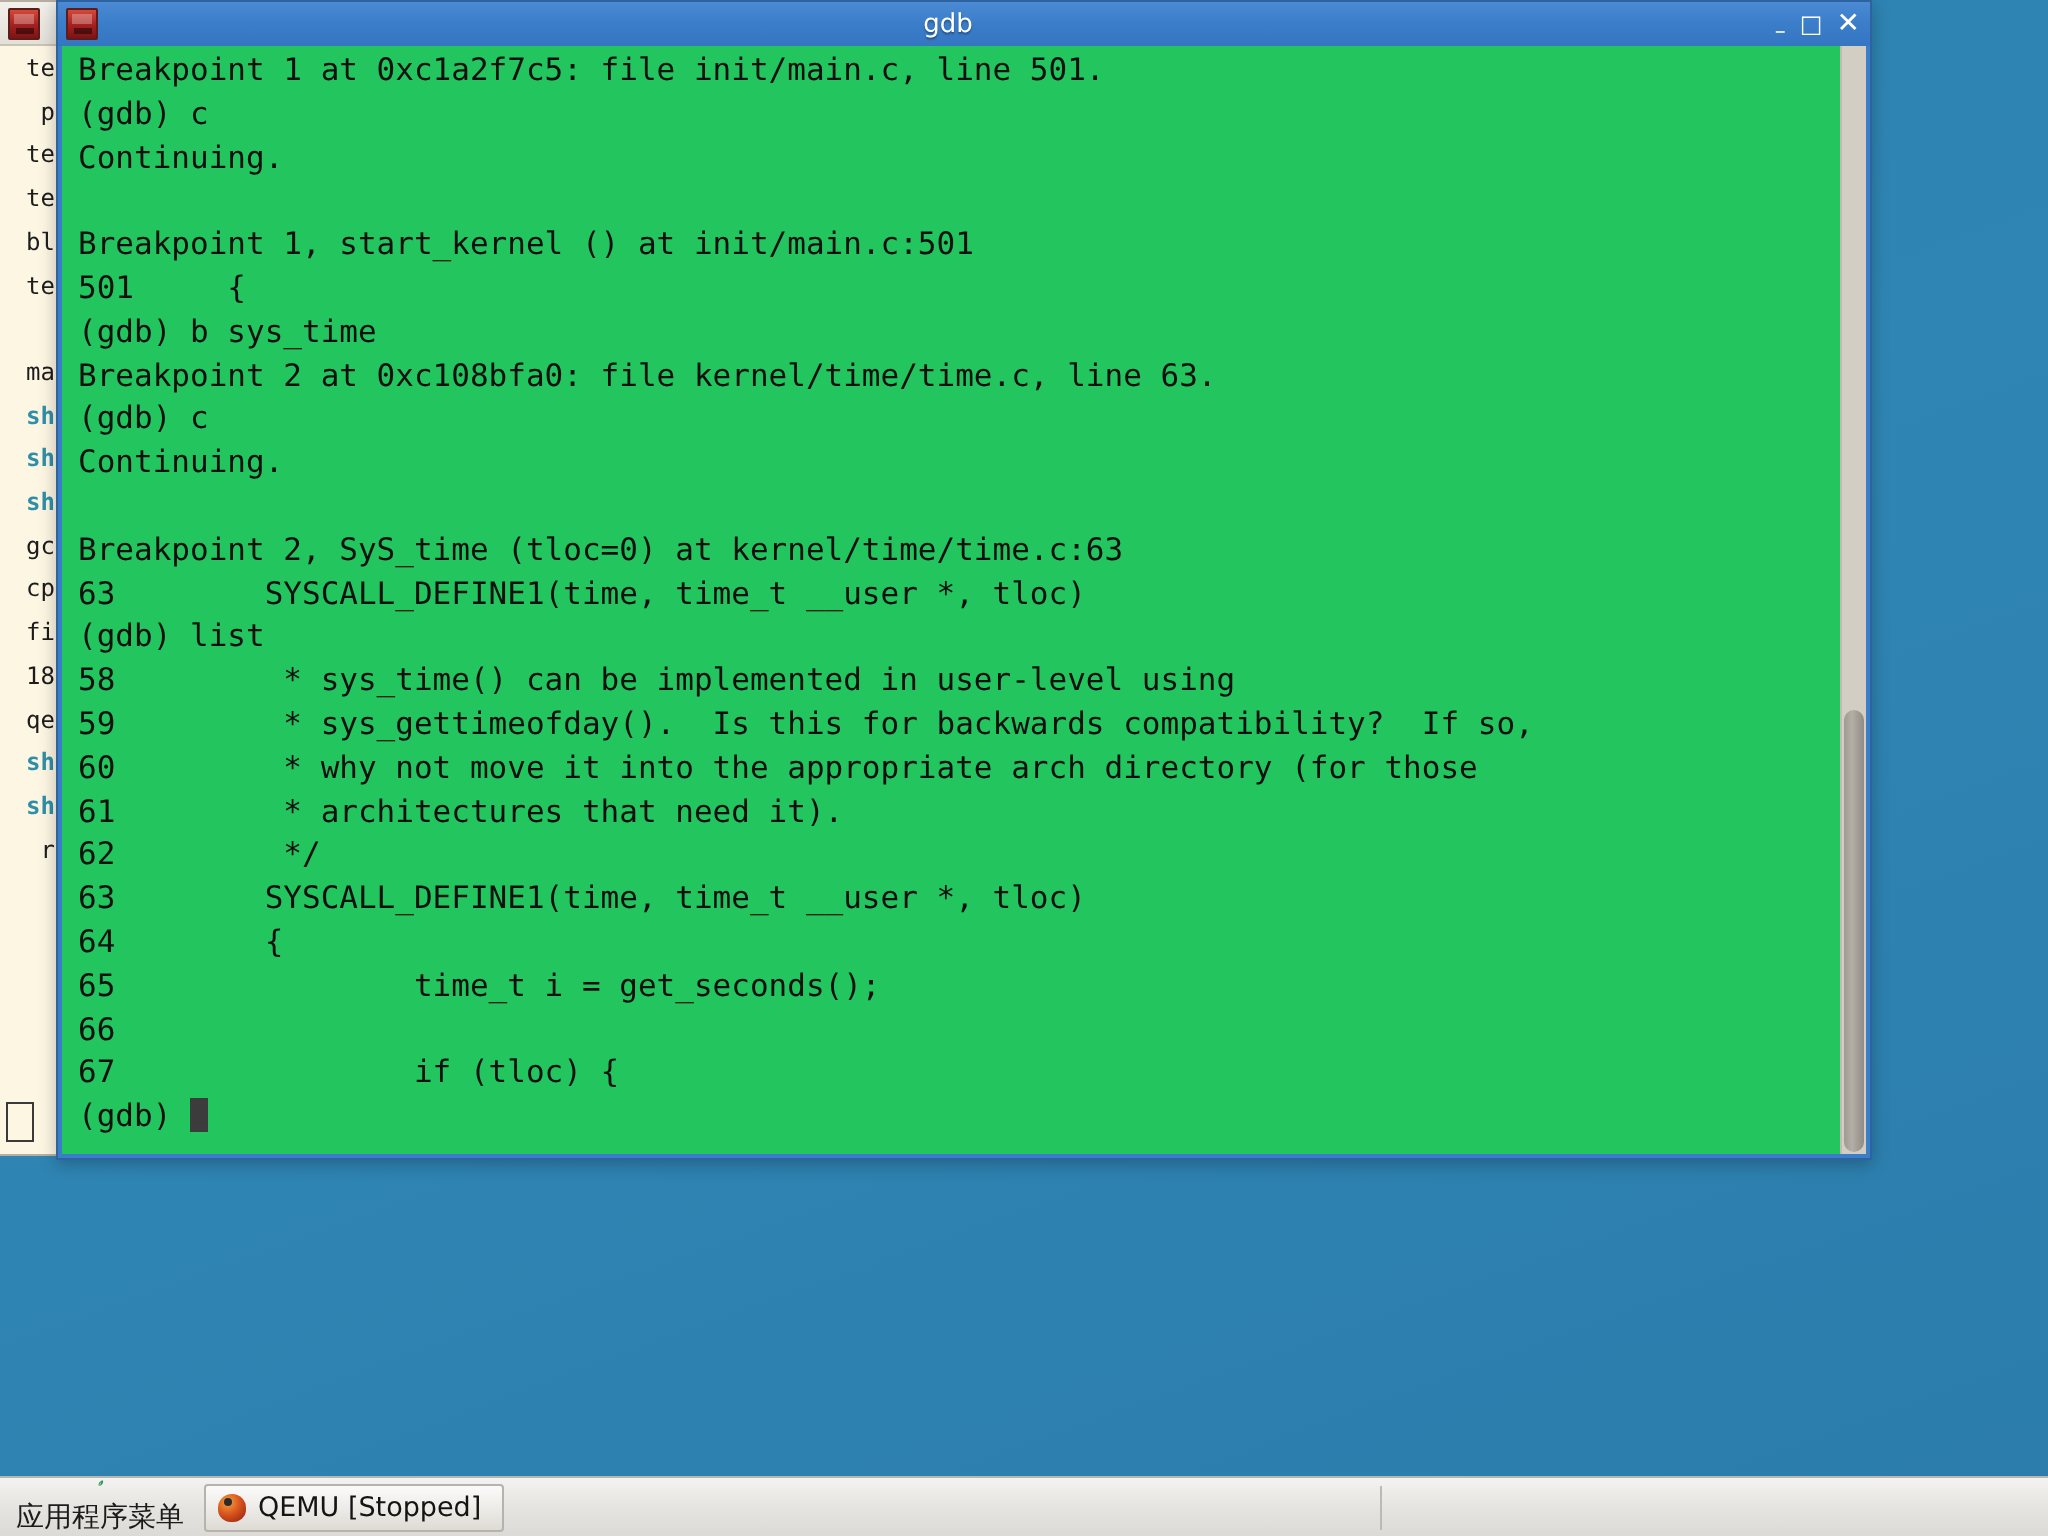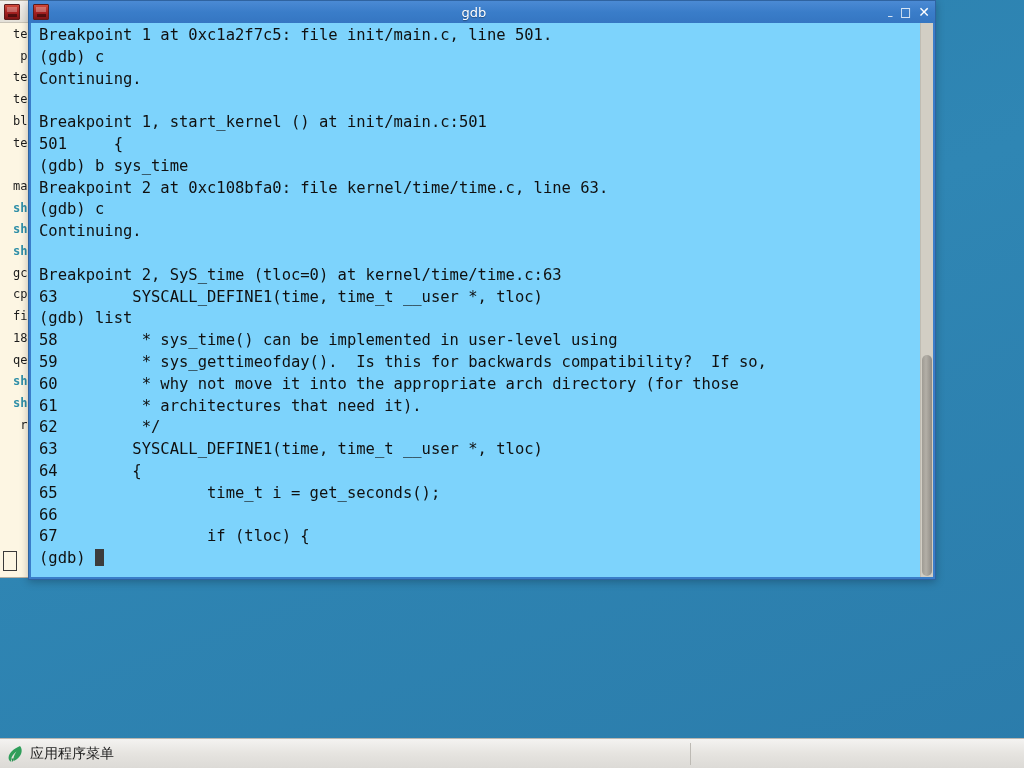--- a/index.html
+++ b/index.html
@@ -145,21 +145,21 @@
   .wc-min { font-size: 11px; position: relative; top: 3px; }
   .wc-max { font-size: 12px; }
   .wc-close { font-size: 14px; font-weight: bold; }
 
   #gdb-body {
     position: absolute;
     left: 2px;
     top: 22px;
     right: 2px;
     bottom: 2px;
-    background: #7dd3fc;
+    background: #22c55e;
     display: flex;
     gap: 43px;
   }
   #gdb-term {
     flex: 1 1 auto;
     position: relative;
     padding: 2px 0 0 8px;
     overflow: hidden;
     font-family: "DejaVu Sans Mono", monospace;
     font-size: 15.5px;
@@ -244,20 +244,21 @@
     display: flex;
     align-items: center;
   }
   #appmenu {
     display: flex;
     align-items: center;
     gap: 7px;
     padding: 0 8px 0 8px;
     height: 28px;
     cursor: default;
+    flex-direction: column;
   }
   #appmenu-label {
     font-size: 14px;
     color: #1b1b1b;
     font-family: "DejaVu Sans", sans-serif;
   }
   #menu-leaf { width: 15px; height: 17px; }
 
   #task-btn {
     display: flex;
@@ -341,17 +342,21 @@
 
   <div id="taskbar">
     <div id="appmenu">
       <svg id="menu-leaf" viewBox="0 0 15 17">
         <path d="M12 1 C5 4 1 8 0.6 12.5 C0.4 14.6 1.6 16.2 3.4 16.8 C2.4 13.6 4.6 9.6 8.4 6.6 C5.8 10.4 5 13.4 5.6 16 C10 14.2 14.4 9.4 13.6 4.4 C13.4 3 12.8 1.8 12 1 Z" fill="#2f9e5a"></path>
         <path d="M3.2 13.4 L6 13.4 L4.6 17 Z" fill="#2a8c50"></path>
       </svg>
       <span id="appmenu-label">应用程序菜单</span>
     </div>
 
+    <div id="task-btn">
+      <span class="qemu-icon"></span>
+      <span id="task-btn-label">QEMU [Stopped]</span>
+    </div>
 
     <div id="task-separator"></div>
   </div>
 
 </div>
 
 </body></html>

